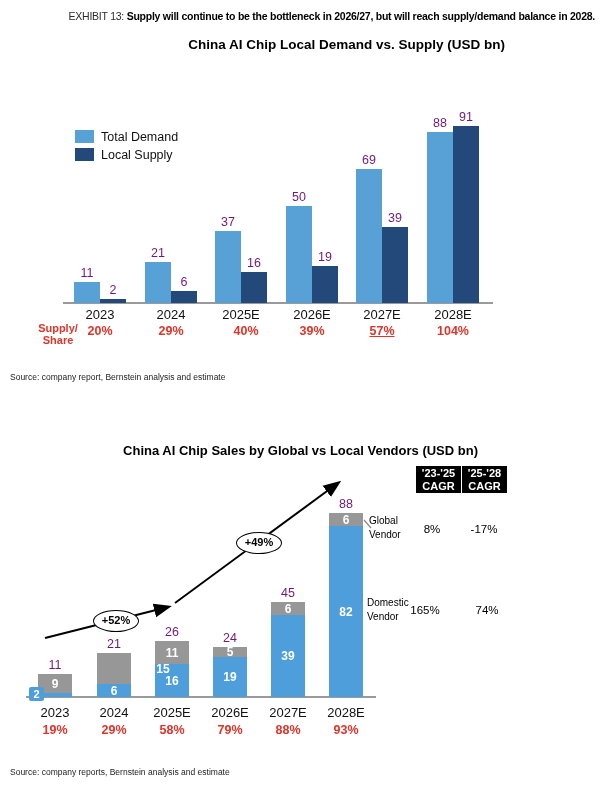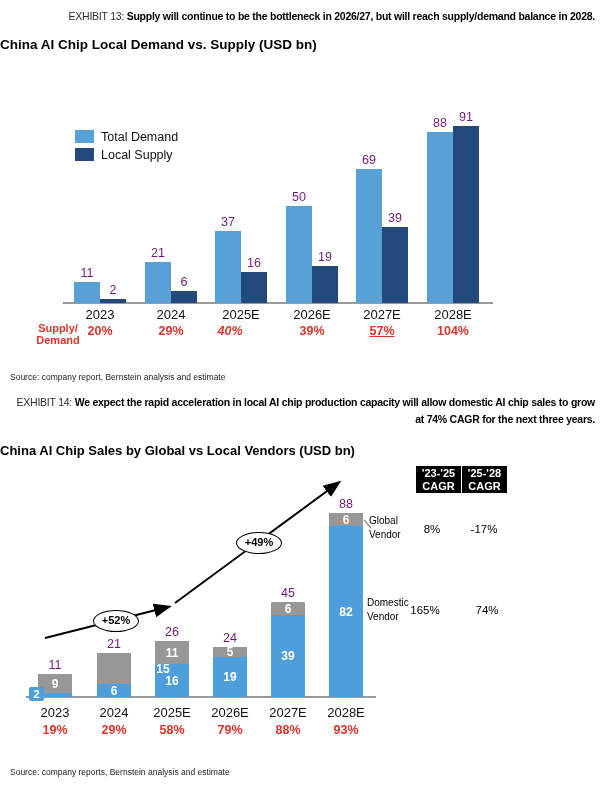--- a/index.html
+++ b/index.html
@@ -4,21 +4,21 @@
 <style>
   html,body { margin:0; padding:0; background:#ffffff; }
   body { width:600px; height:793px; font-family:"Liberation Sans", sans-serif; }
   .page { position:relative; width:600px; height:793px; overflow:hidden; background:#fff; }
 
   .exhibit-header { position:absolute; left:8px; right:5px; font-size:10.5px;
     letter-spacing:-0.25px; line-height:16.5px; color:#000;text-align:right; }
   .exhibit-header .prefix { font-weight:400; color:#2b2b2b; }
   .exhibit-header .extext { font-weight:700; }
 
-  .chart-title { position:absolute; font-weight:700; text-align:left; color:#000; }
+  .chart-title { position:absolute; font-weight:700; text-align:right; color:#000; }
   #title1 { top:37px; left:0; width:505px; font-size:13.5px; }
   #title2 { top:443px; left:0; width:478px; font-size:13px; }
 
   .source { position:absolute; left:10px; font-size:8.5px; color:#222; }
 
   .legend { position:absolute; left:75px; top:130px; }
   .legend-row { display:flex; align-items:center; height:13px; margin-bottom:5px; }
   .swatch { width:19px; height:13px; margin-right:7px; }
   .legend-label { font-size:12.5px; color:#111; }
 
@@ -88,28 +88,24 @@
     </div>
     <div class="legend-row">
       <span class="swatch" id="swatch-local-supply" style="background: rgb(35, 73, 122);"></span>
       <span class="legend-label">Local Supply</span>
     </div>
   </div>
 
   <div class="axis-line" style="left:63px; top:302px; width:430px;"></div>
 
   <div class="sd-label">Supply/
-Demand</div>
+Share</div>
 
   <div class="source" style="top:372px;">Source: company report, Bernstein analysis and estimate</div>
 
-  <div class="exhibit-header" style="top:394px;">
-    <span class="prefix">EXHIBIT 14:</span>
-    <span class="extext">We expect the rapid acceleration in local AI chip production capacity will allow domestic AI chip sales to grow at 74% CAGR for the next three years.</span>
-  </div>
 
   <div class="chart-title" id="title2">China AI Chip Sales by Global vs Local Vendors (USD bn)</div>
 
   <div class="cagr-head" id="cagr-head-1">'23-'25
 CAGR</div>
   <div class="cagr-head" id="cagr-head-2">'25-'28
 CAGR</div>
 
   <div class="vendor-label" id="vendor-global">Global
 Vendor</div>
@@ -150,21 +146,21 @@
     <div class="bar" style="left: 171px; top: 291px; width: 26px; height: 12px; background: rgb(35, 73, 122);"></div>
     <div class="val-label" style="left: 158px; top: 246px;">21</div>
     <div class="val-label" style="left: 184px; top: 275px;">6</div>
     <div class="year-label" style="left: 171px; top: 307px;">2024</div>
     <div class="pct-label" style="left: 171px; top: 324px;">29%</div>
     <div class="bar" style="left: 215px; top: 231px; width: 26px; height: 72px; background: rgb(88, 161, 214);"></div>
     <div class="bar" style="left: 241px; top: 272px; width: 26px; height: 31px; background: rgb(35, 73, 122);"></div>
     <div class="val-label" style="left: 228px; top: 215px;">37</div>
     <div class="val-label" style="left: 254px; top: 256px;">16</div>
     <div class="year-label" style="left: 241px; top: 307px;">2025E</div>
-    <div class="pct-label" style="left: 230px; top: 324px; font-style: italic;">40%</div>
+    <div class="pct-label" style="left: 246px; top: 324px;">40%</div>
     <div class="bar" style="left: 286px; top: 206px; width: 26px; height: 97px; background: rgb(88, 161, 214);"></div>
     <div class="bar" style="left: 312px; top: 266px; width: 26px; height: 37px; background: rgb(35, 73, 122);"></div>
     <div class="val-label" style="left: 299px; top: 190px;">50</div>
     <div class="val-label" style="left: 325px; top: 250px;">19</div>
     <div class="year-label" style="left: 312px; top: 307px;">2026E</div>
     <div class="pct-label" style="left: 312px; top: 324px;">39%</div>
     <div class="bar" style="left: 356px; top: 169px; width: 26px; height: 134px; background: rgb(88, 161, 214);"></div>
     <div class="bar" style="left: 382px; top: 227px; width: 26px; height: 76px; background: rgb(35, 73, 122);"></div>
     <div class="val-label" style="left: 369px; top: 153px;">69</div>
     <div class="val-label" style="left: 395px; top: 211px;">39</div>

